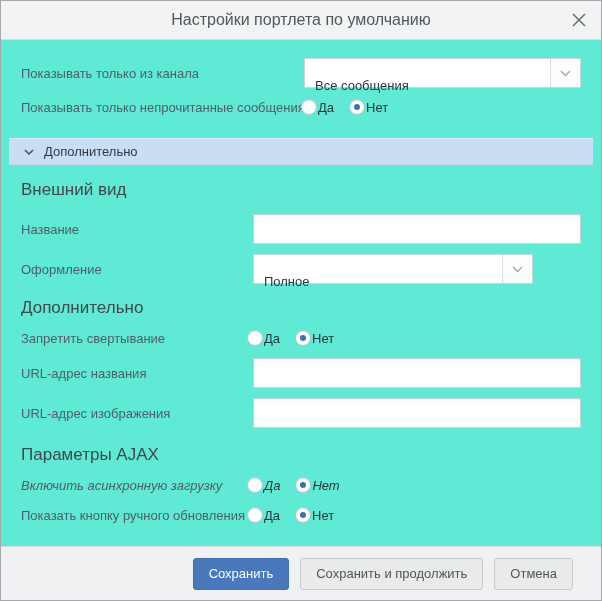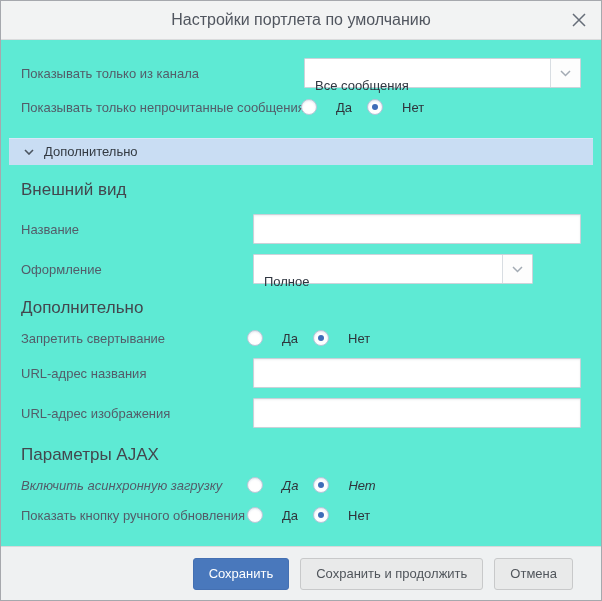--- a/index.html
+++ b/index.html
@@ -36,21 +36,21 @@
   
   .tinput{
     position:absolute; box-sizing:border-box; height:30px; top:0;
     border:1px solid #c9d1d8; border-radius:1px; background:#fff;
     box-shadow:inset 0 1px 2px rgba(30,50,80,.08);
     padding:0 8px; font-size:13px; color:#333; font-family:"Liberation Sans", sans-serif;
     outline:none;
   }
   
   .radio-group{ position:absolute; top:50%; transform:translateY(-50%); display:flex; align-items:center; gap:15px; }
-  .radio-opt{ display:flex; align-items:center; gap:19px; cursor:pointer; }
+  .radio-opt{ display:flex; align-items:center; gap:1px; cursor:pointer; }
   .radio{
     width:16px; height:16px; box-sizing:border-box; border-radius:50%;
     border:1px solid #b9c6d6; background:#fff; position:relative;
     box-shadow:inset 0 1px 2px rgba(140,160,190,.25);
   }
   .radio.checked{ border-color:#b3c3d8; }
   .radio.checked::after{
     content:""; position:absolute; left:50%; top:50%; width:6px; height:6px;
     margin:-3px 0 0 -3px; border-radius:50%; background:#3f6db8;
   }

